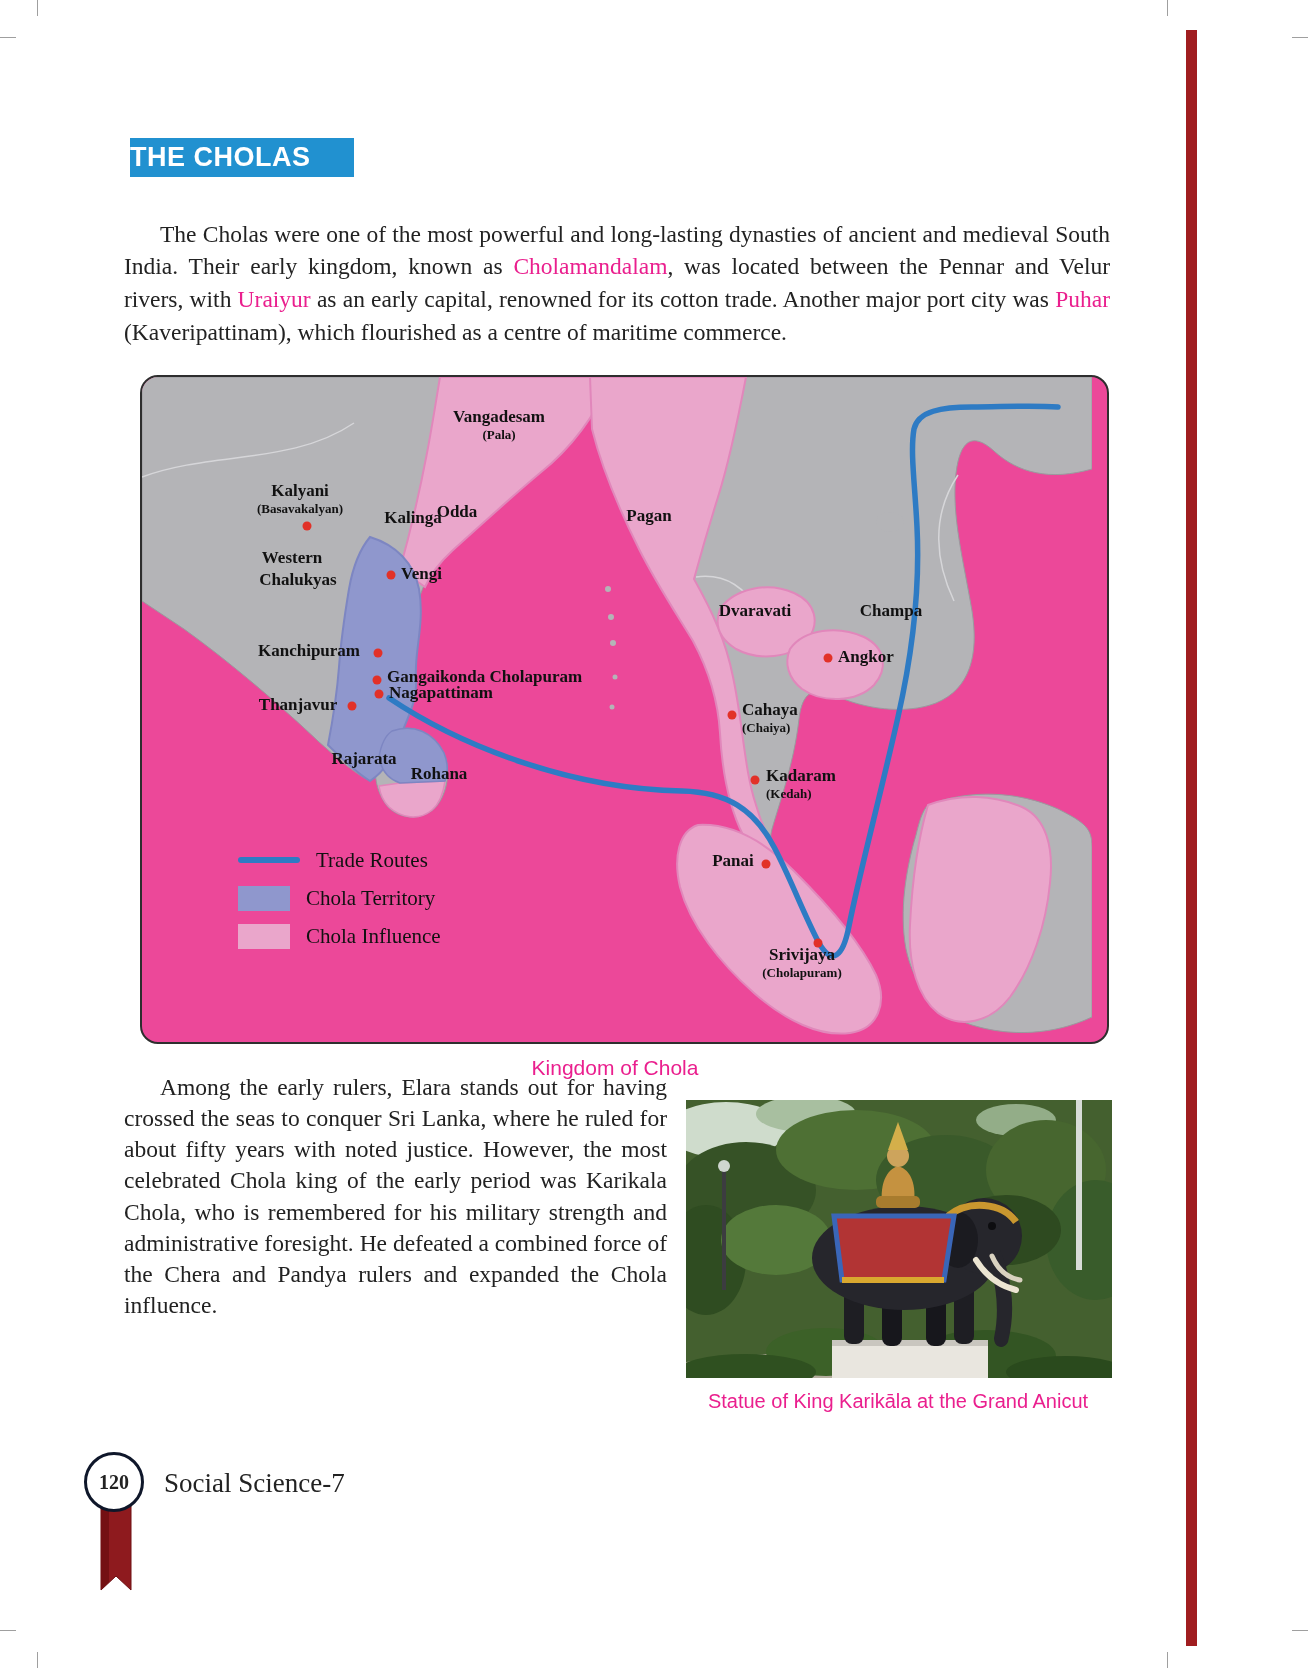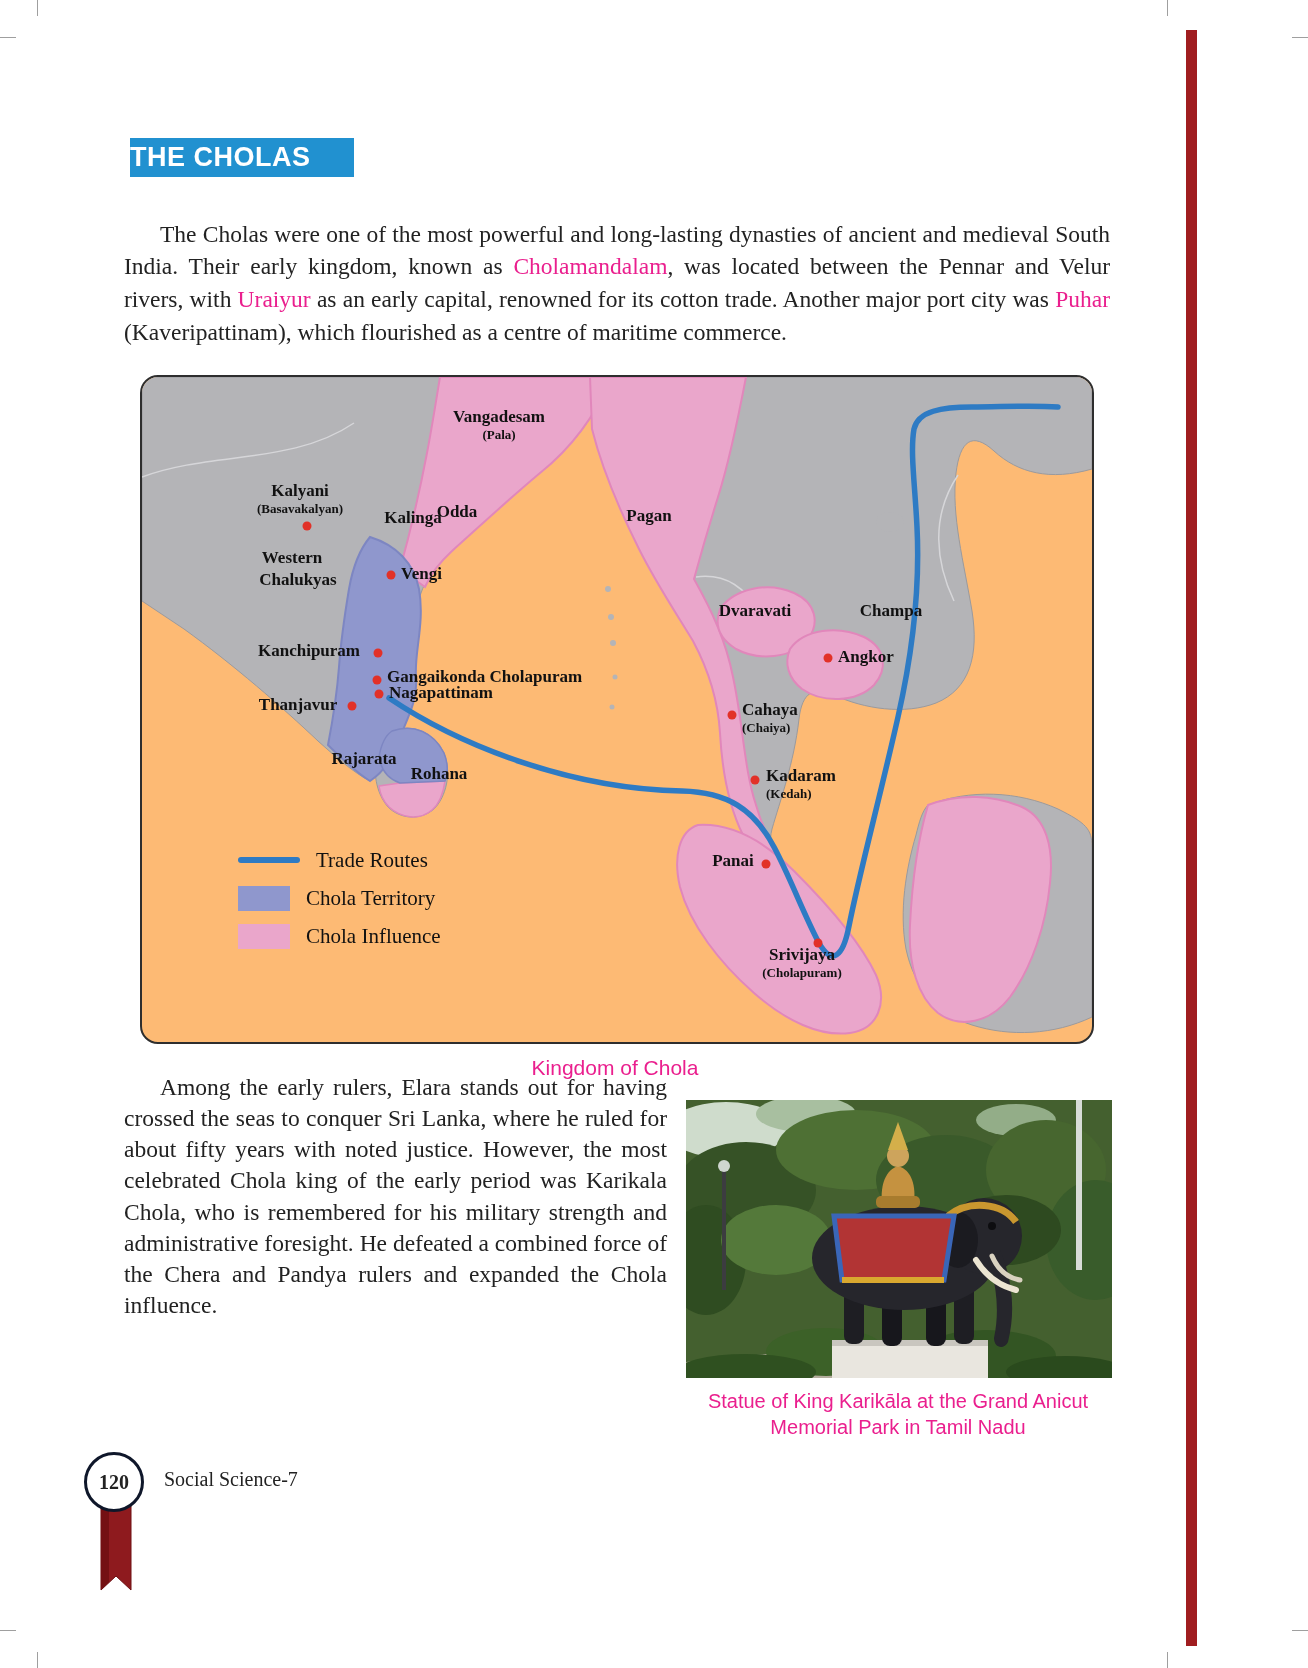--- a/index.html
+++ b/index.html
@@ -18,22 +18,22 @@
     line-height:39px;box-sizing:border-box;letter-spacing:.5px;
   }
   
   .intro{
     position:absolute;left:124px;top:194px;width:986px;font-size:23.5px;line-height:1.4;
     text-align:justify;text-indent:36px;color:#222;
   }
   .hl{color:#ea1f8e;}
   
   .map-box{
-    position:absolute;left:140px;top:375px;width:950px;height:665px;background:#fdba74;
-    border:2.5px solid #2e2e2e;border-radius:18px;overflow:hidden;
+    position:absolute;left:140px;top:375px;width:950px;height:665px;background:#ec4899;
+    border:2.5px solid #2e2e2e;border-radius:18px;overflow:hidden;padding-left:15px;
   }
   .map-box svg.map{position:absolute;left:0;top:0;}
   #map-annotations{position:absolute;left:0;top:0;width:950px;height:665px;}
   .map-label{position:absolute;color:#111;white-space:nowrap;text-align:center;}
   .align-center{transform:translate(-50%,-50%);}
   .align-left{transform:translate(0,-50%);text-align:left;}
   .ml-text{font-size:17px;font-weight:600;}
   .ml-sub{font-size:13px;font-weight:600;}
   .map-dot{position:absolute;width:9px;height:9px;border-radius:50%;background:#e23128;transform:translate(-50%,-50%);}
   .legend{position:absolute;left:96px;top:470px;}
@@ -58,21 +58,21 @@
     position:absolute;left:672px;top:1388px;width:452px;text-align:center;
     font-family:"Liberation Sans",sans-serif;font-size:20px;line-height:1.3;color:#ea1f8e;
   }
   
   .page-badge{
     position:absolute;left:84px;top:1452px;width:54px;height:54px;border-radius:50%;
     background:#fff;border:3px solid #0f172a;display:flex;align-items:center;justify-content:center;
     font-size:20px;font-weight:bold;color:#222;z-index:3;
   }
   .ribbon{position:absolute;left:94px;top:1486px;z-index:2;}
-  .series{position:absolute;left:164px;top:1468px;font-size:20px;color:#222;}
+  .series{position:absolute;left:164px;top:1468px;font-size:27px;color:#222;}
 </style>
 </head>
 <body>
 
 <div class="crop" style="left:37px;top:0;width:1px;height:16px;"></div>
 <div class="crop" style="left:0;top:37px;width:16px;height:1px;"></div>
 <div class="crop" style="left:1167px;top:0;width:1px;height:16px;"></div>
 <div class="crop" style="left:1292px;top:37px;width:16px;height:1px;"></div>
 <div class="crop" style="left:0;top:1630px;width:16px;height:1px;"></div>
 <div class="crop" style="left:37px;top:1652px;width:1px;height:16px;"></div>
@@ -269,21 +269,20 @@
       <path d="M 202 50 L 222 50 L 212 22 Z" fill="#d4af4a"></path>
       <rect x="190" y="96" width="44" height="12" rx="5" fill="#a87c2e"></rect>
     </g>
     <ellipse cx="60" cy="272" rx="70" ry="18" fill="#2f5020"></ellipse>
     <ellipse cx="380" cy="272" rx="60" ry="16" fill="#2a4a1d"></ellipse>
   </svg>
 </div>
 
 <div class="photo-caption">
   <div>Statue of King Karikāla at the Grand Anicut</div>
-  <div>Memorial Park in Tamil Nadu</div>
 </div>
 
 <svg class="ribbon" width="44" height="118" viewBox="0 0 44 118">
   <path d="M 7 2 H 37 V 104 L 22 90 L 7 104 Z" fill="#8e1a1e" stroke="#6e1013" stroke-width="1"></path>
   <path d="M 7 2 H 15 V 96 L 7 104 Z" fill="#741013"></path>
   <path d="M 7 2 L 1 12 L 7 20 Z" fill="#5c0b0e"></path>
   <circle cx="36" cy="10" r="5" fill="#bf3a35"></circle>
 </svg>
 <div class="page-badge">120</div>
 <div class="series">Social Science-7</div>

